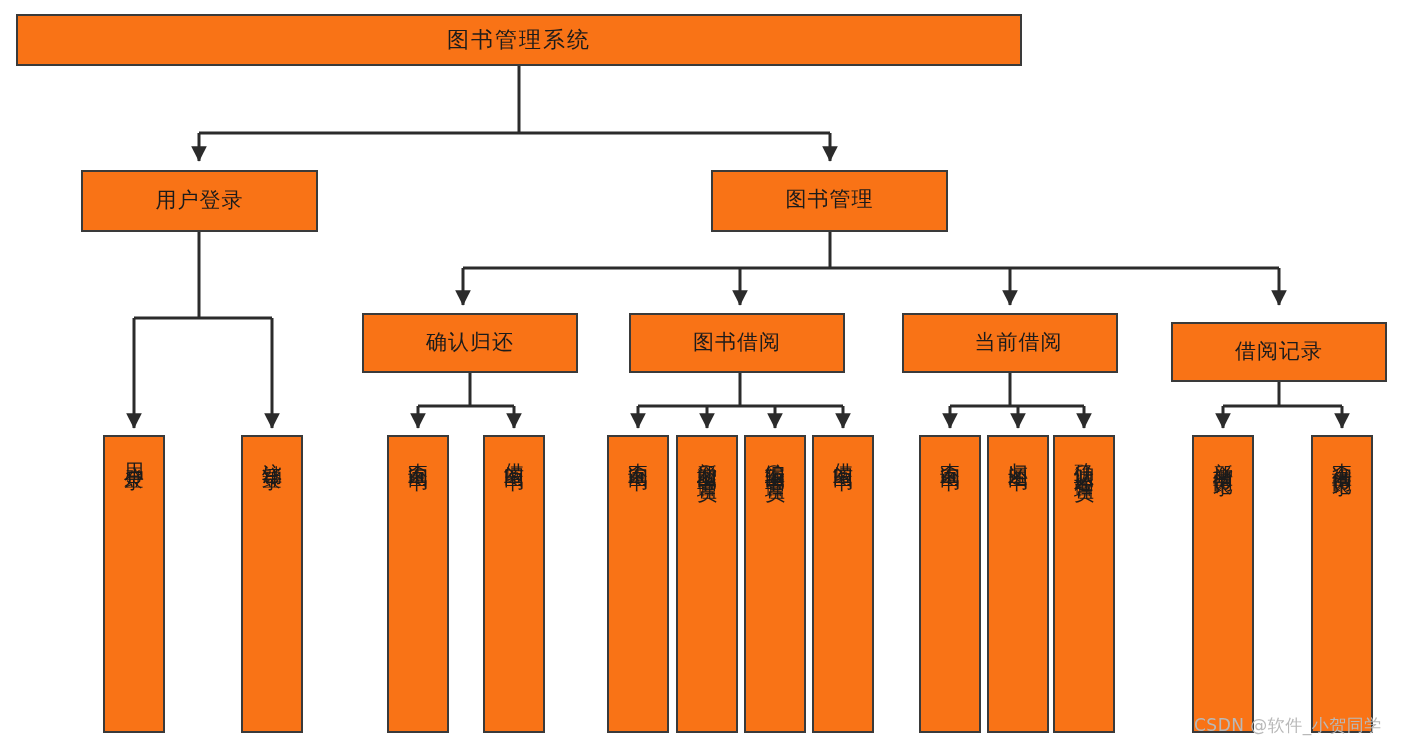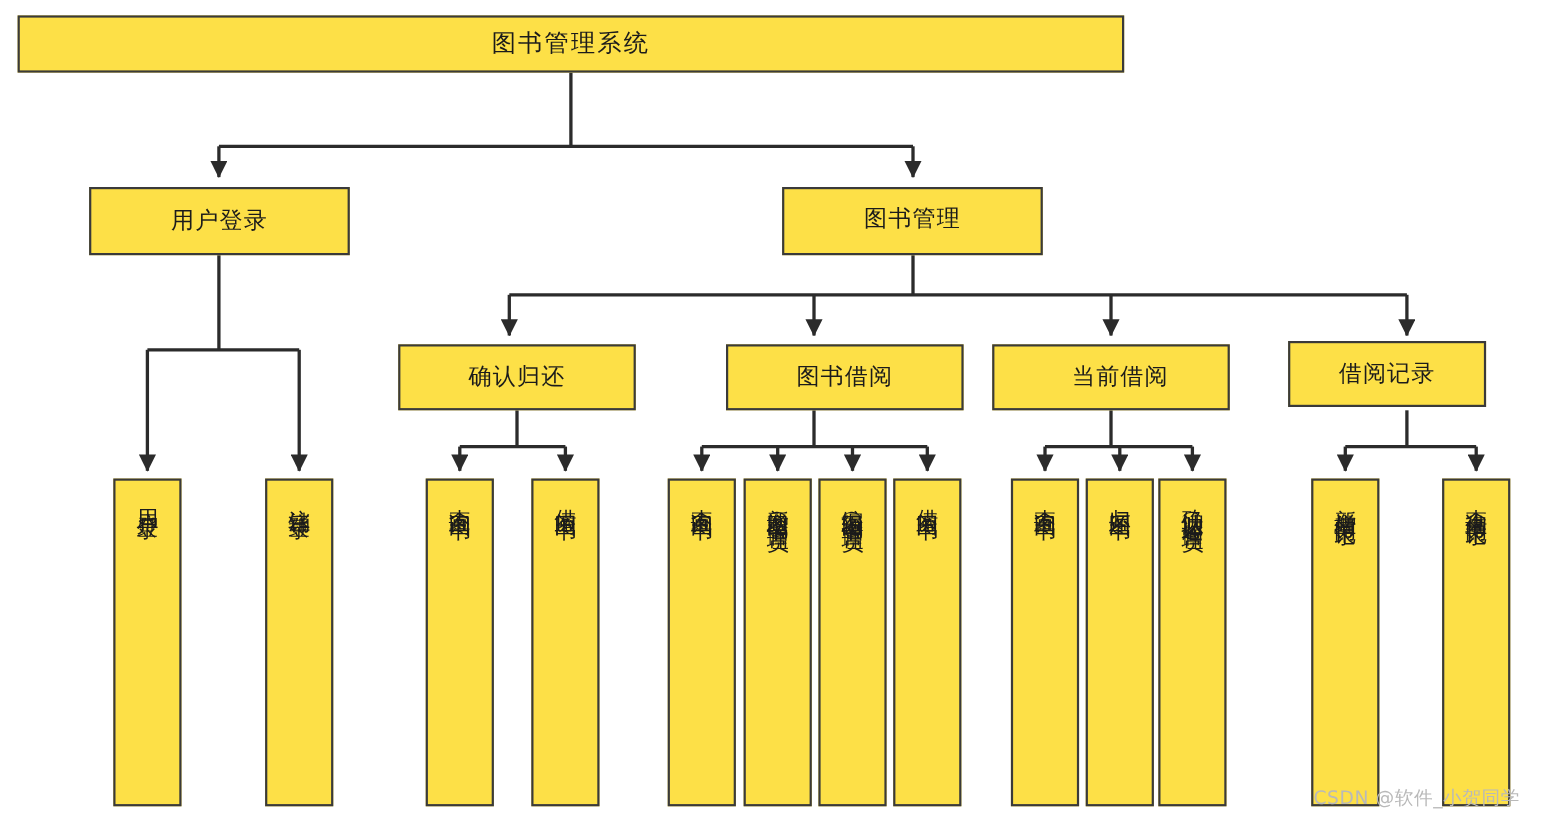--- a/index.html
+++ b/index.html
@@ -18,21 +18,21 @@
   svg#wires{
     position:absolute;
     left:0; top:0;
     width:1405px;
     height:747px;
     pointer-events:none;
   }
   .node{
     position:absolute;
     box-sizing:border-box;
-    background:#fde047;
+    background:#f97316;
     border:2px solid #3a3a3a;
     display:flex;
     align-items:center;
     justify-content:center;
     color:#1b1b1b;
   }
   .node.h{
     font-size:21px;
     line-height:1.2;
     letter-spacing:1px;
@@ -125,27 +125,27 @@
   <div class="node h" style="left:81px; top:170px; width:237px; height:62px;">
     <span>用户登录</span>
   </div>
   <div class="node h" style="left:711px; top:170px; width:237px; height:62px;font-family:Liberation Mono, monospace;">
     <span>图书管理</span>
   </div>
 
   <div class="node h" style="left:362px; top:313px; width:216px; height:60px;">
     <span>确认归还</span>
   </div>
-  <div class="node h" style="left:660px; top:313px; width:216px; height:60px;">
+  <div class="node h" style="left:629px; top:313px; width:216px; height:60px;">
     <span>图书借阅</span>
   </div>
   <div class="node h" style="left:902px; top:313px; width:216px; height:60px;padding-left:17px;">
     <span>当前借阅</span>
   </div>
-  <div class="node h" style="left:1171px; top:310px; width:180px; height:60px;">
+  <div class="node h" style="left:1171px; top:322px; width:216px; height:60px;">
     <span>借阅记录</span>
   </div>
 
   <div class="node v" style="left:103px; top:435px; width:62px; height:298px;">
     <span class="vtxt">用户登录</span>
   </div>
   <div class="node v" style="left:241px; top:435px; width:62px; height:298px;">
     <span class="vtxt">注销登录</span>
   </div>
 

